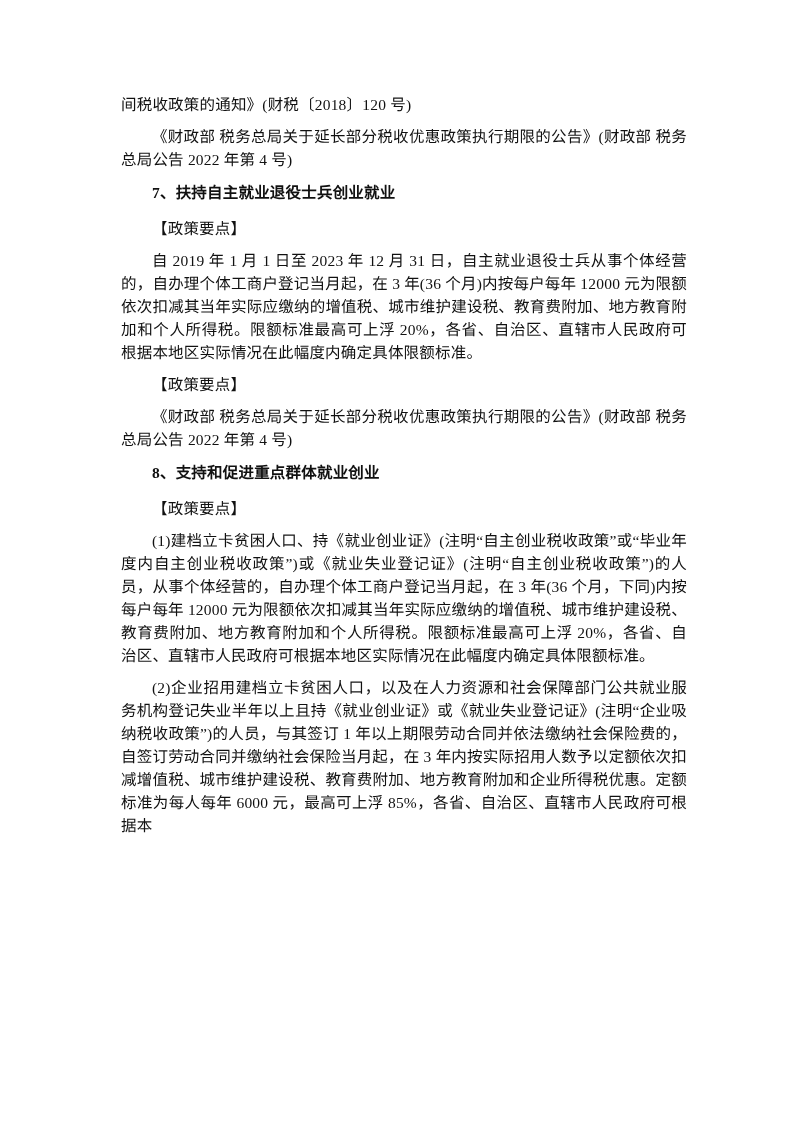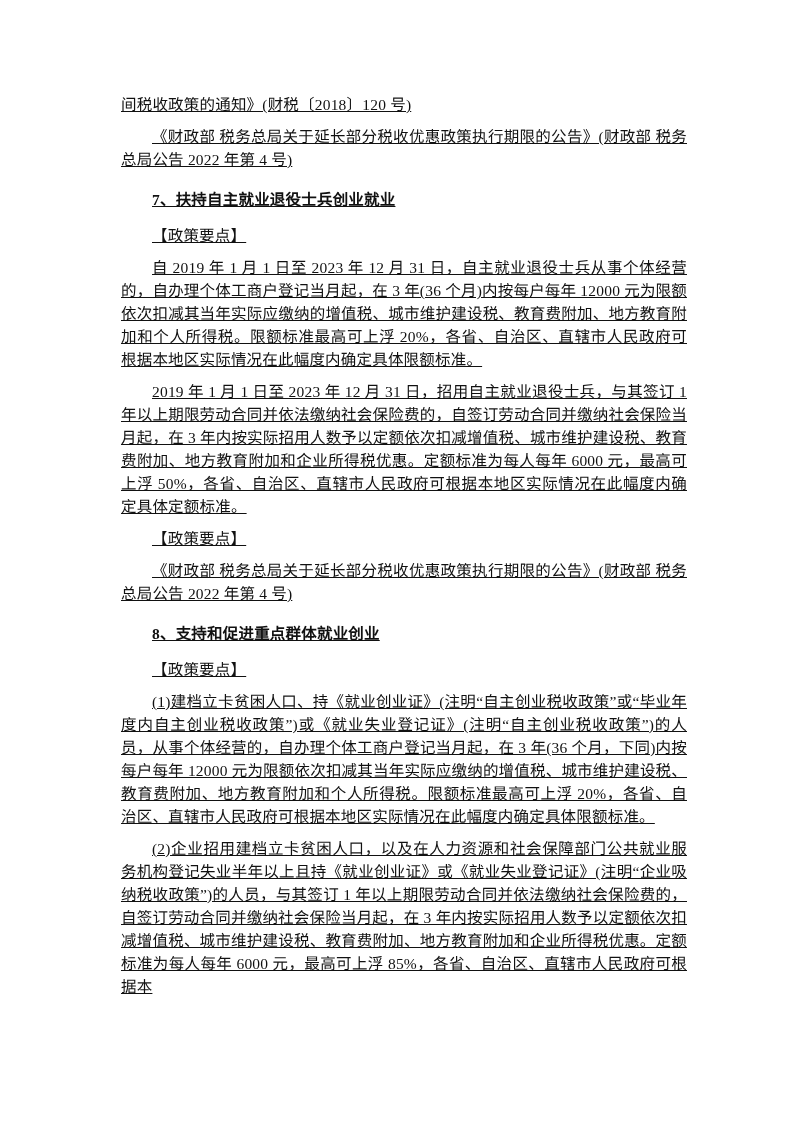--- a/index.html
+++ b/index.html
@@ -19,50 +19,48 @@
   }
   .doc-content {
     position: absolute;
     top: 93px;
     left: 121px;
     width: 566px;
     font-size: 15.5px;
     line-height: 23px;
     text-align: justify;
     letter-spacing: 0.2px;
-    text-decoration: underline;
   }
   .para {
     margin: 0 0 9px 0;
     text-indent: 2em;
     font-weight: normal;
   }
   .para.no-indent {
     text-indent: 0;
   }
   .heading {
-    margin: 17px 0 13px 0;
+    margin: 10px 0 13px 0;
     text-indent: 2em;
     font-size: 15.5px;
     font-weight: bold;
     line-height: 23px;
   }
 </style>
 </head>
 <body>
 
 <div class="doc-page">
   <div class="doc-content">
 
   <p class="para no-indent">间税收政策的通知》(财税〔2018〕120 号)</p>
       <p class="para">《财政部 税务总局关于延长部分税收优惠政策执行期限的公告》(财政部 税务总局公告 2022 年第 4 号)</p>
       <h3 class="heading">7、扶持自主就业退役士兵创业就业</h3>
       <p class="para">【政策要点】</p>
       <p class="para">自 2019 年 1 月 1 日至 2023 年 12 月 31 日，自主就业退役士兵从事个体经营的，自办理个体工商户登记当月起，在 3 年(36 个月)内按每户每年 12000 元为限额依次扣减其当年实际应缴纳的增值税、城市维护建设税、教育费附加、地方教育附加和个人所得税。限额标准最高可上浮 20%，各省、自治区、直辖市人民政府可根据本地区实际情况在此幅度内确定具体限额标准。</p>
-      <p class="para">2019 年 1 月 1 日至 2023 年 12 月 31 日，招用自主就业退役士兵，与其签订 1 年以上期限劳动合同并依法缴纳社会保险费的，自签订劳动合同并缴纳社会保险当月起，在 3 年内按实际招用人数予以定额依次扣减增值税、城市维护建设税、教育费附加、地方教育附加和企业所得税优惠。定额标准为每人每年 6000 元，最高可上浮 50%，各省、自治区、直辖市人民政府可根据本地区实际情况在此幅度内确定具体定额标准。</p>
       <p class="para">【政策要点】</p>
       <p class="para">《财政部 税务总局关于延长部分税收优惠政策执行期限的公告》(财政部 税务总局公告 2022 年第 4 号)</p>
       <h3 class="heading">8、支持和促进重点群体就业创业</h3>
       <p class="para">【政策要点】</p>
       <p class="para">(1)建档立卡贫困人口、持《就业创业证》(注明“自主创业税收政策”或“毕业年度内自主创业税收政策”)或《就业失业登记证》(注明“自主创业税收政策”)的人员，从事个体经营的，自办理个体工商户登记当月起，在 3 年(36 个月，下同)内按每户每年 12000 元为限额依次扣减其当年实际应缴纳的增值税、城市维护建设税、教育费附加、地方教育附加和个人所得税。限额标准最高可上浮 20%，各省、自治区、直辖市人民政府可根据本地区实际情况在此幅度内确定具体限额标准。</p>
       <p class="para">(2)企业招用建档立卡贫困人口，以及在人力资源和社会保障部门公共就业服务机构登记失业半年以上且持《就业创业证》或《就业失业登记证》(注明“企业吸纳税收政策”)的人员，与其签订 1 年以上期限劳动合同并依法缴纳社会保险费的，自签订劳动合同并缴纳社会保险当月起，在 3 年内按实际招用人数予以定额依次扣减增值税、城市维护建设税、教育费附加、地方教育附加和企业所得税优惠。定额标准为每人每年 6000 元，最高可上浮 85%，各省、自治区、直辖市人民政府可根据本</p>
     </div>
 </div>
 
 </body></html>

